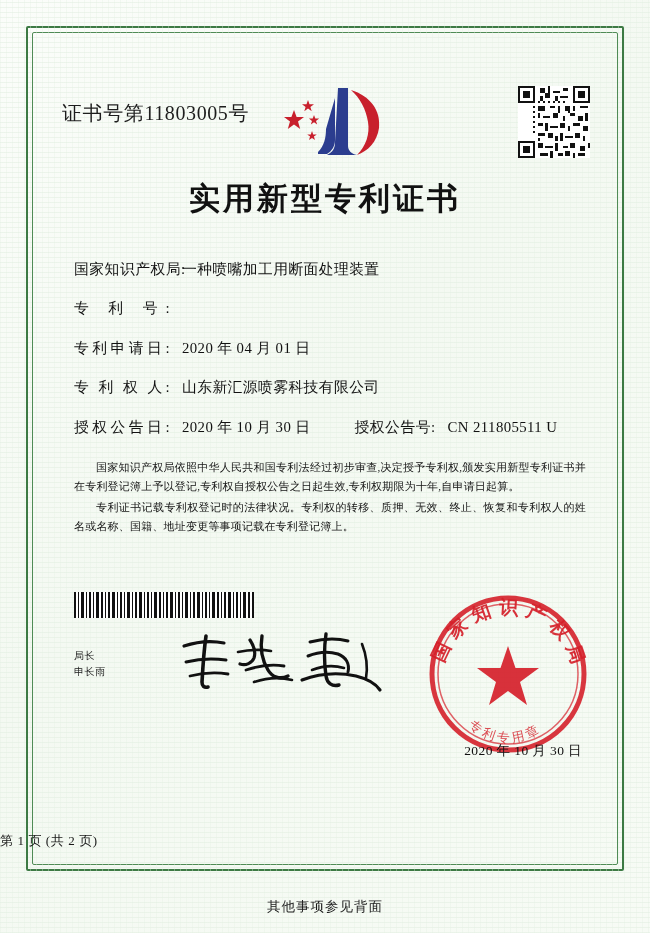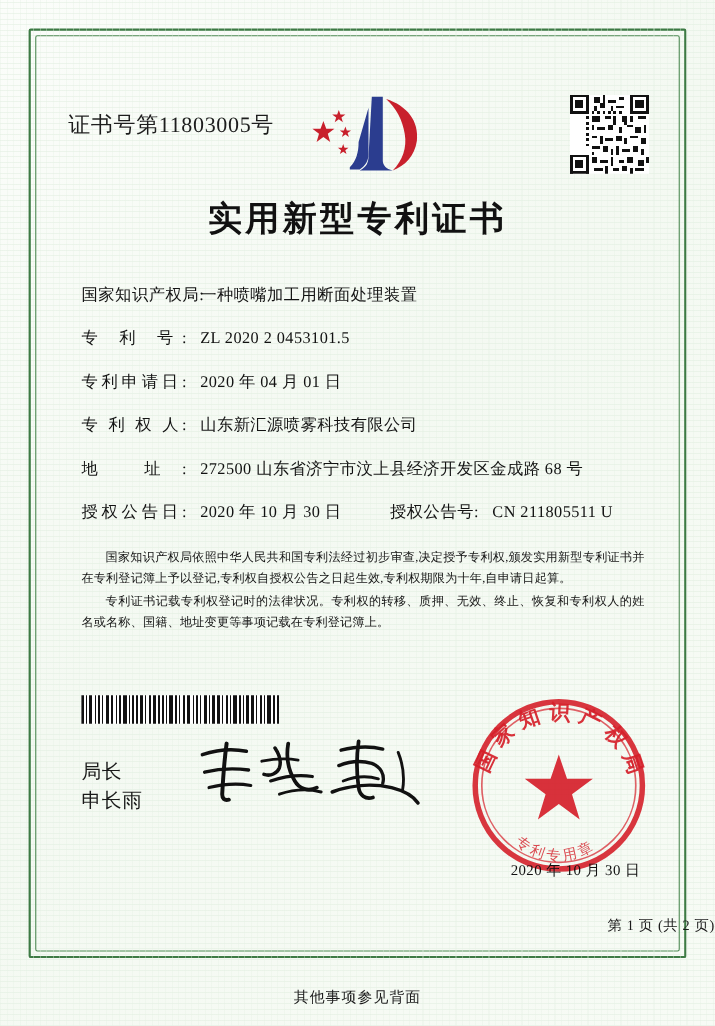--- a/index.html
+++ b/index.html
@@ -176,21 +176,21 @@
     position: absolute;
     left: 16px;
     top: 0;
     width: 180px;
     height: 26px;
   }
   .sign-labels {
     position: absolute;
     left: 16px;
     top: 56px;
-    font-size: 18px;
+    font-size: 10px;
     line-height: 1.55;
     letter-spacing: 0.6px;
   }
   .signature {
     position: absolute;
     left: 118px;
     top: 38px;
     width: 220px;
     height: 64px;
     font-family: "Liberation Serif", "DejaVu Serif", serif;
@@ -211,21 +211,21 @@
     letter-spacing: 0.4px;
     white-space: nowrap;
   }
 
   
   .page-no {
     position: absolute;
     left: 0;
     right: 0;
     top: 832px;
-    text-align: right;
+    text-align: left;
     font-size: 13px;
     color: #1a1a1a;
     letter-spacing: 0.6px;
     z-index: 3;
   }
   .back-note {
     position: absolute;
     left: 0;
     right: 0;
     top: 898px;
@@ -358,33 +358,28 @@
 
     <div class="title">实用新型专利证书</div>
 
     <div class="fields">
       <div class="field">
         <span class="lbl lbl-w1">国家知识产权局:</span>
         <span class="val">一种喷嘴加工用断面处理装置</span>
       </div>
       <div class="field">
         <span class="lbl lbl-w2">专 利 号:</span>
-        <span class="val">ZL 2020 2 0453101.5</span>
       </div>
       <div class="field">
         <span class="lbl lbl-w2">专利申请日:</span>
         <span class="val">2020 年 04 月 01 日</span>
       </div>
       <div class="field">
         <span class="lbl lbl-w2">专 利 权 人:</span>
         <span class="val">山东新汇源喷雾科技有限公司</span>
-      </div>
-      <div class="field">
-        <span class="lbl lbl-w2">地 址:</span>
-        <span class="val">272500 山东省济宁市汶上县经济开发区金成路 68 号</span>
       </div>
       <div class="field dual">
         <span class="lbl lbl-w2">授权公告日:</span>
         <span class="val">2020 年 10 月 30 日</span>
         <span class="second">
           <span class="lbl">授权公告号:</span>
           <span class="val">CN 211805511 U</span>
         </span>
       </div>
     </div>

